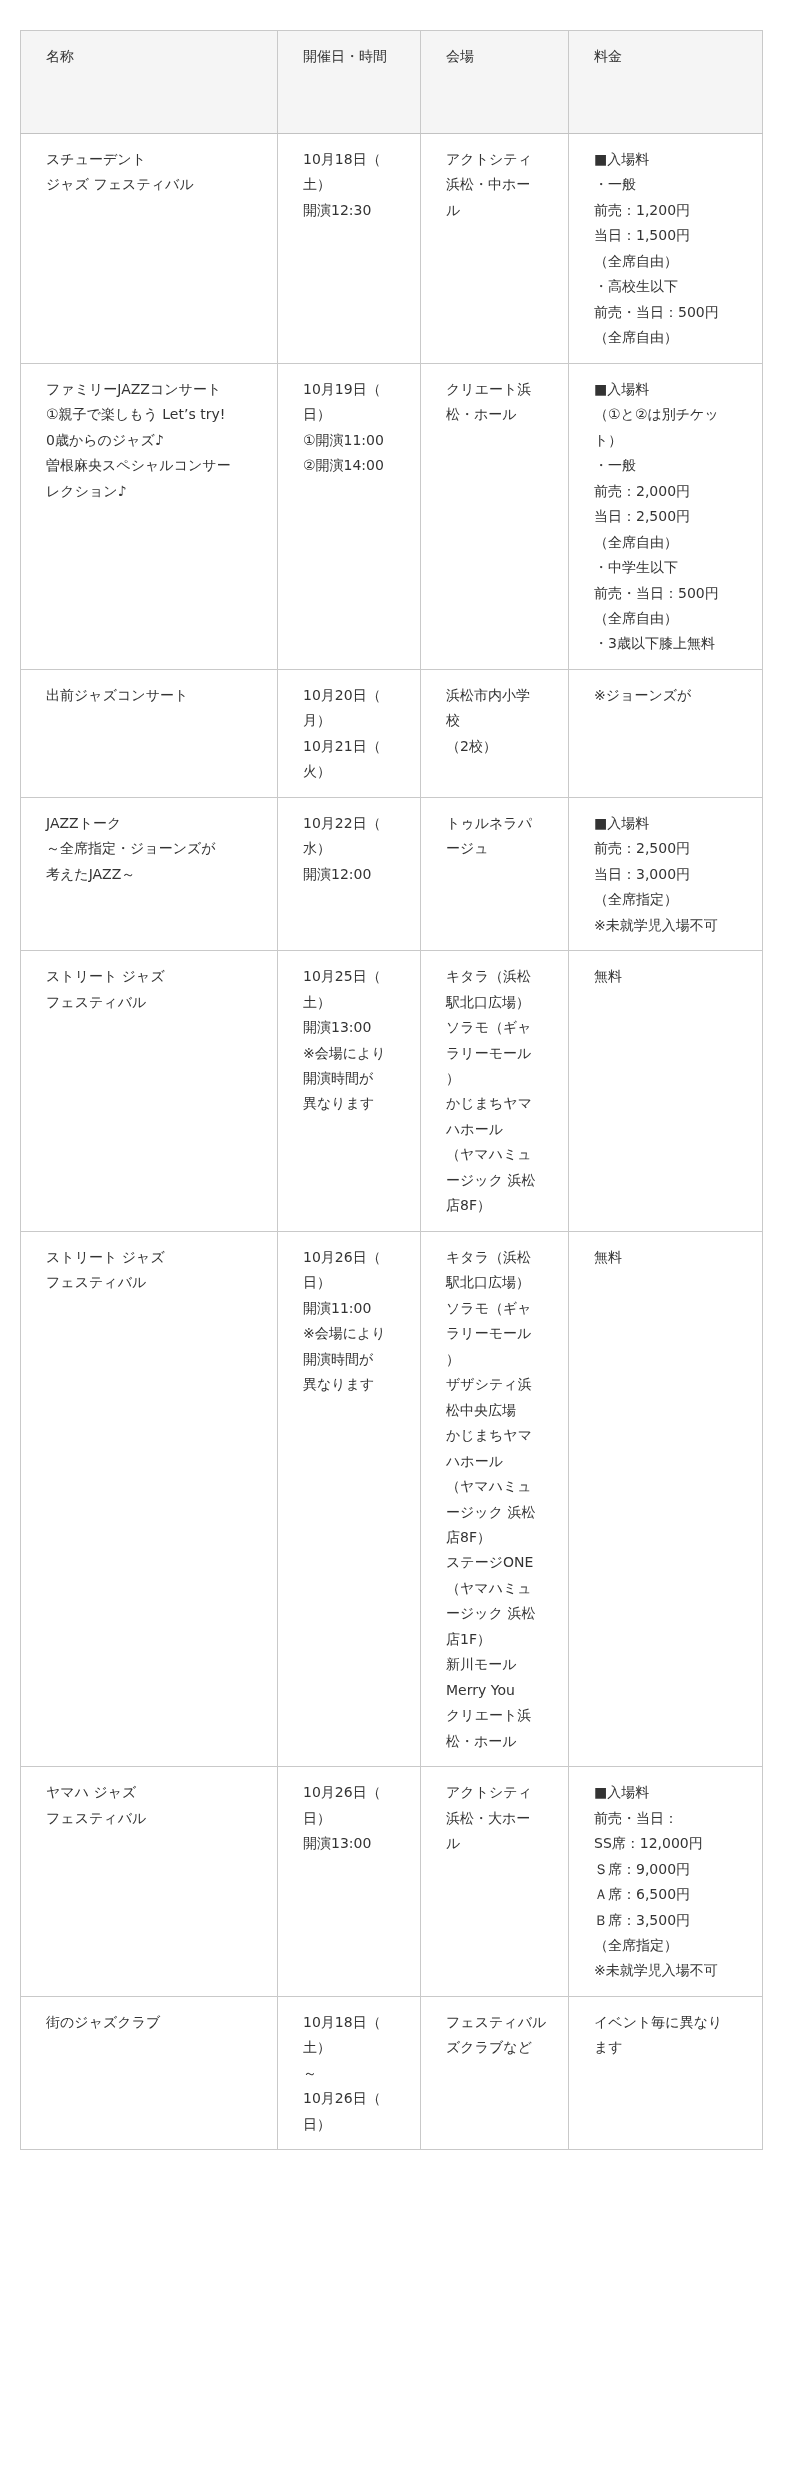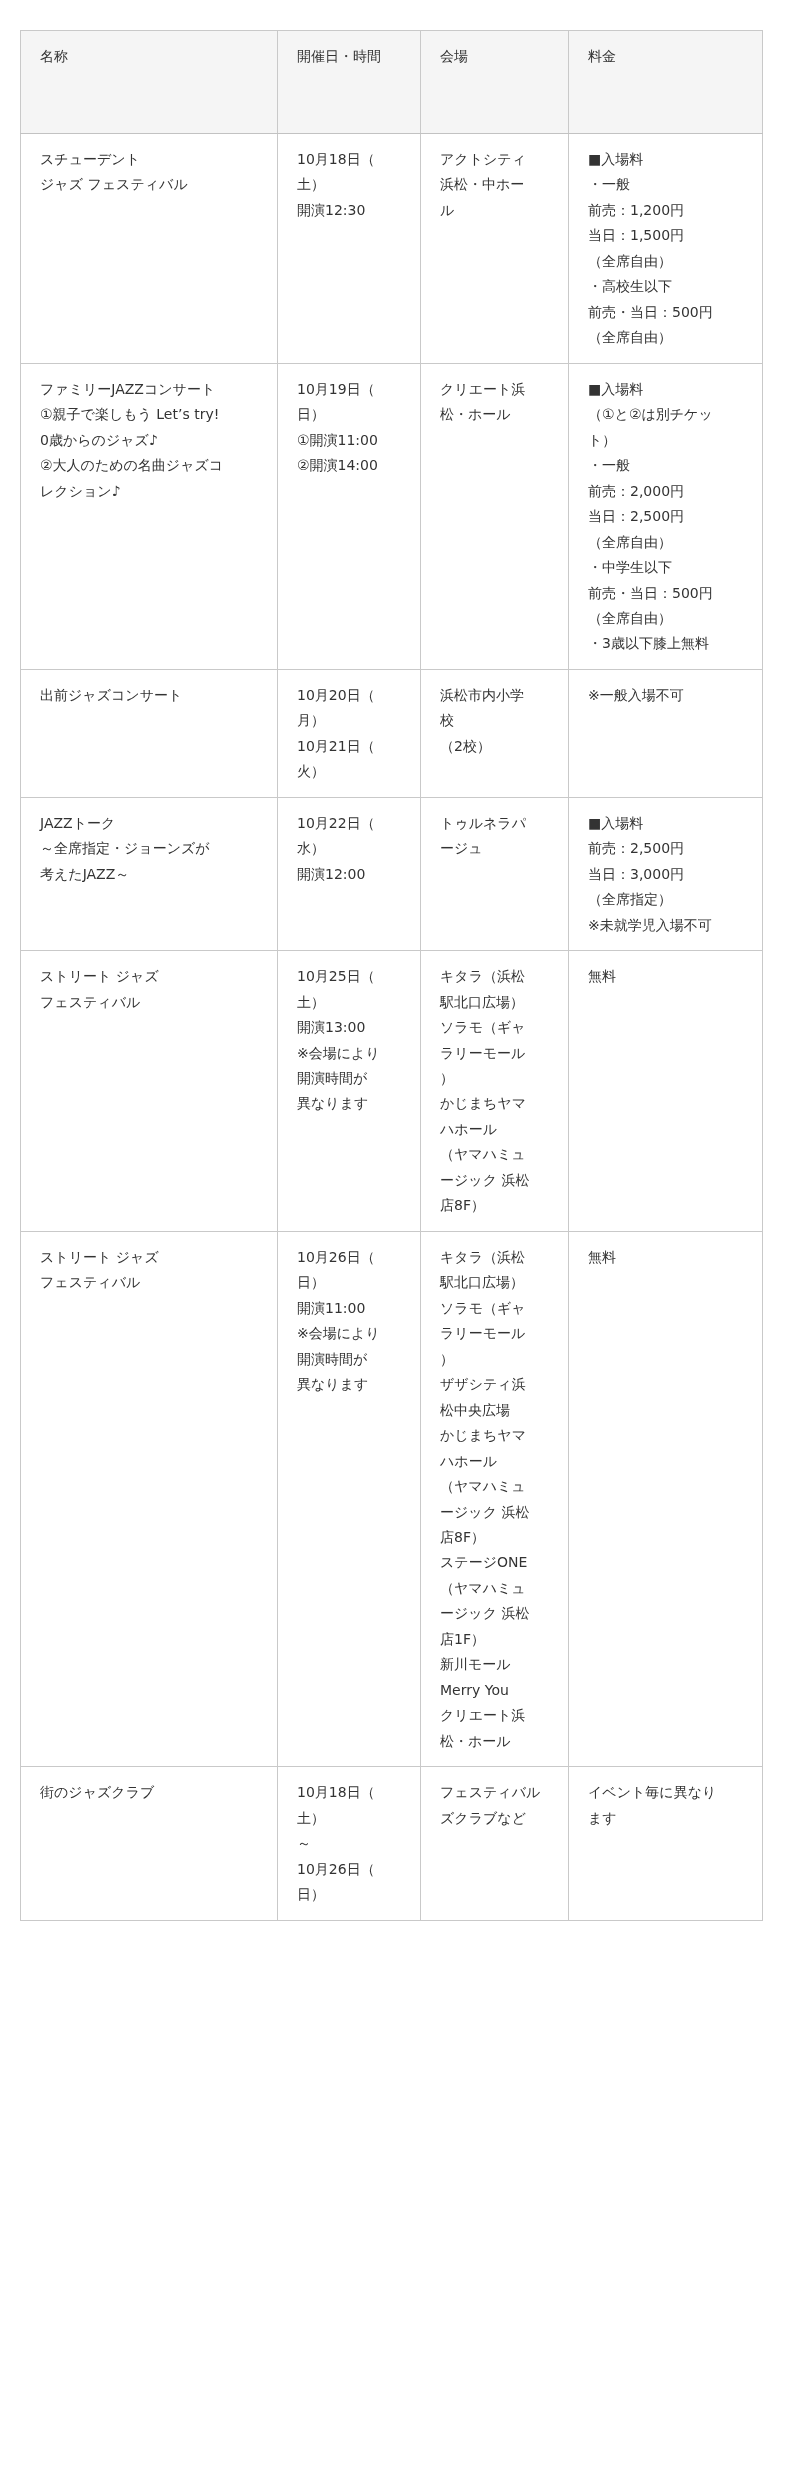--- a/index.html
+++ b/index.html
@@ -22,21 +22,21 @@
   }
   table.events th,
   table.events td {
     border: 1px solid #c9c9c9;
     vertical-align: top;
     text-align: left;
     font-weight: 400;
     font-size: 14px;
     line-height: 1.82;
     color: #333333;
-    padding: 13px 18px 12px 19px;
+    padding: 13px 18px 12px 25px;
     white-space: pre-line;
     overflow: hidden;
     word-break: break-word;
   }
   table.events thead th {
     background: #f5f5f5;
     height: 77px; 
     border-bottom-color: #c2c2c2;
   }
   .col-name  { width: 257px; }
@@ -79,21 +79,21 @@
 当日：1,500円
 （全席自由）
 ・高校生以下
 前売・当日：500円
 （全席自由）</td>
       </tr>
       <tr>
         <td>ファミリーJAZZコンサート
 ①親子で楽しもう Let’s try!
 0歳からのジャズ♪
-②大人のための名曲ジャズコ
+曽根麻央スペシャルコンサー
 レクション♪</td>
         <td>10月19日（
 日）
 ①開演11:00
 ②開演14:00</td>
         <td>クリエート浜
 松・ホール</td>
         <td>■入場料
 （①と②は別チケッ
 ト）
@@ -108,21 +108,21 @@
       </tr>
       <tr>
         <td>出前ジャズコンサート</td>
         <td>10月20日（
 月）
 10月21日（
 火）</td>
         <td>浜松市内小学
 校
 （2校）</td>
-        <td>※一般入場不可</td>
+        <td>※ジョーンズが</td>
       </tr>
       <tr>
         <td>JAZZトーク
 ～全席指定・ジョーンズが
 考えたJAZZ～</td>
         <td>10月22日（
 水）
 開演12:00</td>
         <td>トゥルネラパ
 ージュ</td>
@@ -178,20 +178,38 @@
 （ヤマハミュ
 ージック 浜松
 店1F）
 新川モール
 Merry You
 クリエート浜
 松・ホール</td>
         <td>無料</td>
       </tr>
       <tr>
+        <td>ヤマハ ジャズ
+フェスティバル</td>
+        <td>10月26日（
+日）
+開演13:00</td>
+        <td>アクトシティ
+浜松・大ホー
+ル</td>
+        <td>■入場料
+前売・当日：
+SS席：12,000円
+Ｓ席：9,000円
+Ａ席：6,500円
+Ｂ席：3,500円
+（全席指定）
+※未就学児入場不可</td>
+      </tr>
+      <tr>
         <td>街のジャズクラブ</td>
         <td>10月18日（
 土）
 ～
 10月26日（
 日）</td>
         <td>フェスティバル
 ズクラブなど</td>
         <td>イベント毎に異なり
 ます</td>

